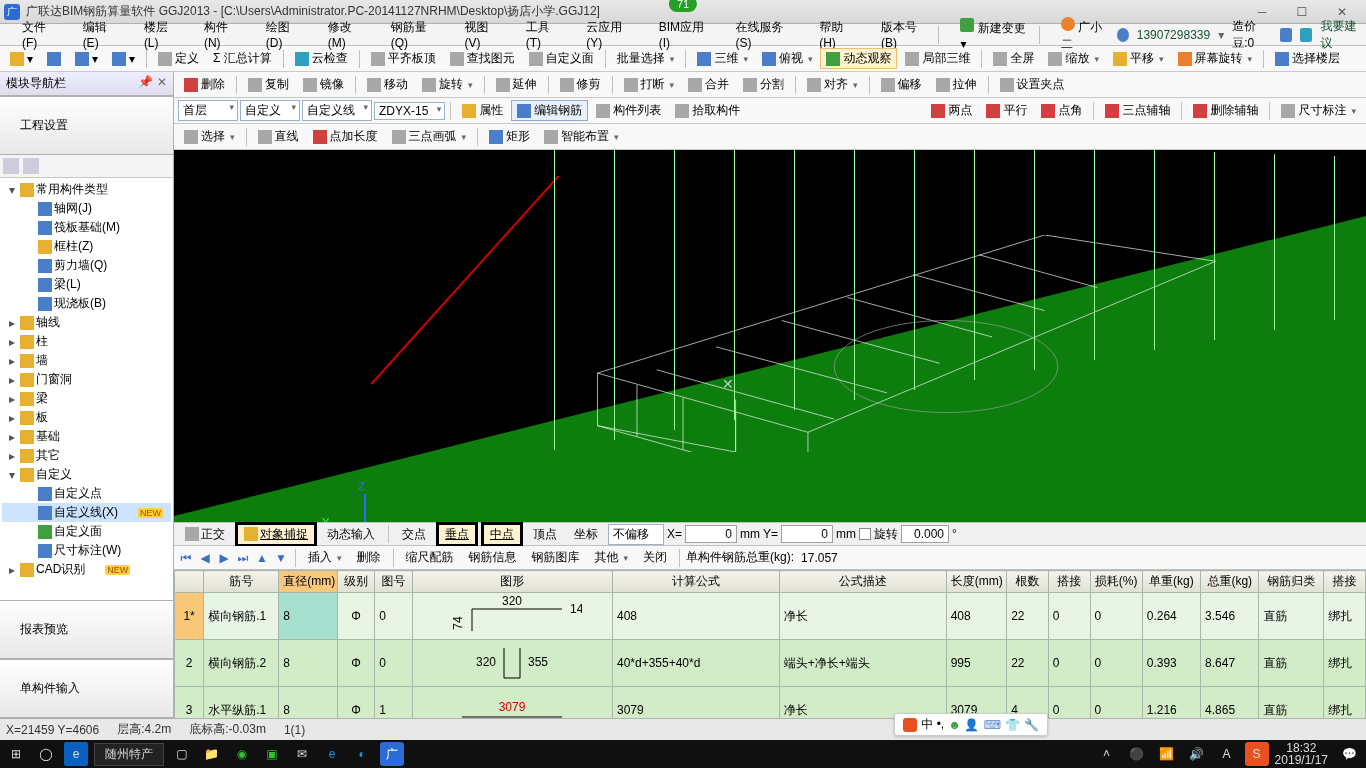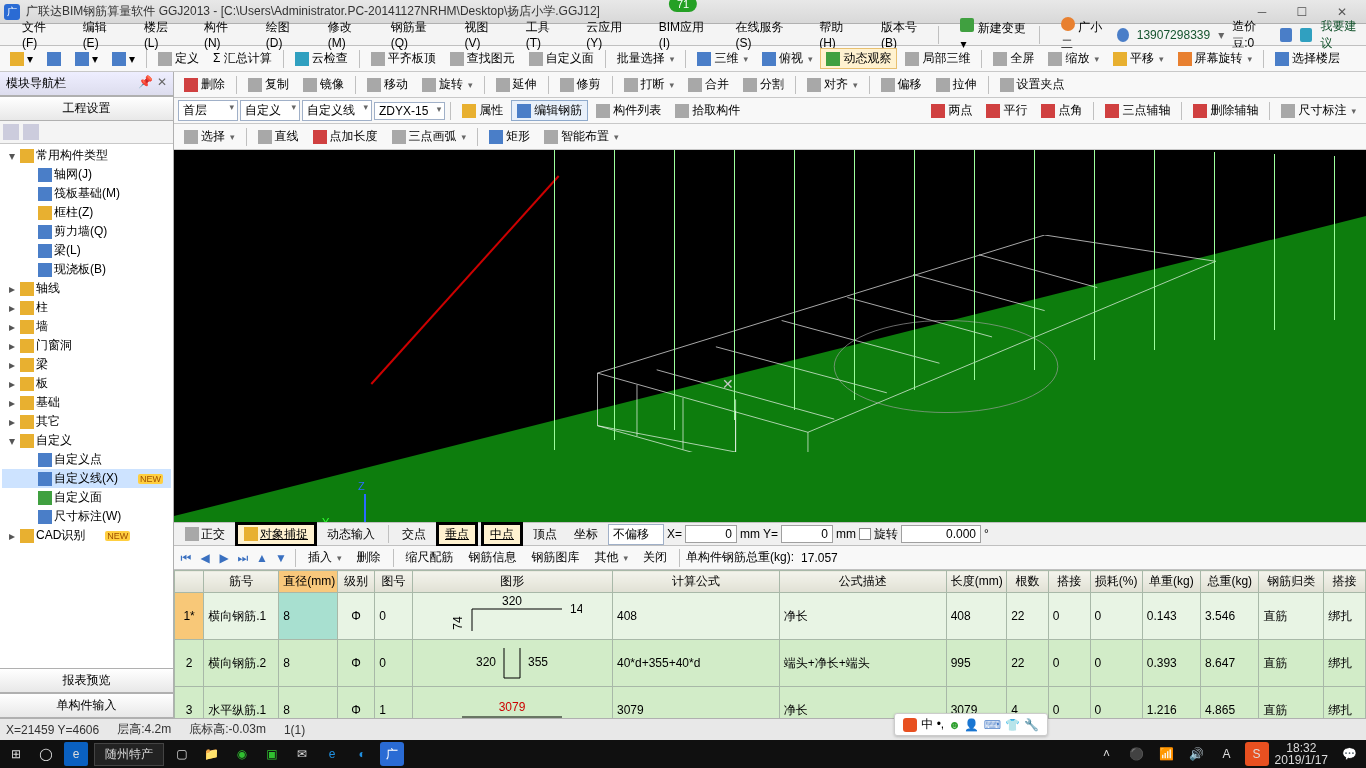--- a/index.html
+++ b/index.html
@@ -20,21 +20,21 @@
 .tool.framed { border:1px solid #8faacc; background:#e8f0fa; }
 .tool.highlight { border:1px solid #e8c070; background:#fff2d0; }
 .tool .ic { width:14px; height:14px; display:inline-block; }
 .sep { width:1px; height:18px; background:#c0c0c0; margin:0 3px; }
 .drop::after { content:"▾"; font-size:9px; margin-left:2px; color:#666; }
 
 .main { display:flex; height:calc(768px - 24px - 22px - 26px - 22px - 28px); }
 .sidebar { width:174px; border-right:1px solid #b0b0b0; display:flex; flex-direction:column; background:#f4f4f4; }
 .panel-title { background:linear-gradient(#eef,#dde); padding:3px 6px; border-bottom:1px solid #b0b0b0; display:flex; }
 .panel-title .pin { margin-left:auto; color:#666; }
-.tabbtn { background:linear-gradient(#fff,#e8e8e8); text-align:center; padding:3px; border:1px solid #b0b0b0; border-left:none; border-right:none; }
+.tabbtn { background:linear-gradient(#fff,#e8e8e8); text-align:left; padding:20px; border:1px solid #b0b0b0; border-left:none; border-right:none; }
 .mini-toolbar { padding:3px; display:flex; gap:4px; border-bottom:1px solid #c8c8c8; }
 .mini-toolbar .ic { width:16px; height:16px; background:#ccd; display:inline-block; }
 .tree { flex:1; overflow:auto; background:#fff; padding:2px; }
 .tree-item { padding:1px 2px; display:flex; align-items:center; gap:2px; cursor:default; white-space:nowrap; }
 .tree-item .exp { width:12px; display:inline-block; text-align:center; color:#555; }
 .tree-item .ticon { width:14px; height:14px; display:inline-block; }
 .tree-item.sel { background:#cde3ff; }
 .badge-new { background:#ffcf40; color:#a05000; font-size:9px; padding:0 2px; border-radius:2px; margin-left:18px; }
 
 .center { flex:1; display:flex; flex-direction:column; min-width:0; }
@@ -558,21 +558,21 @@
         </span>
       <span class="combo" style="border:1px solid #a0b0c8;padding:1px 14px 1px 4px;background:#fff">不偏移</span>
       <span>X=</span>
       <span class="val">0</span>
       <span>mm</span>
       <span>Y=</span>
       <span class="val">0</span>
       <span>mm</span>
       <span class="chk"></span>
       <span>旋转</span>
-      <span class="val" style="width:80px">0.000</span>
+      <span class="val" style="width:48px">0.000</span>
       <span>°</span>
     </div>
 
     <div class="action-bar">
       <span class="nav">⏮</span>
       <span class="nav">◀</span>
       <span class="nav">▶</span>
       <span class="nav">⏭</span>
       <span class="nav">▲</span>
       <span class="nav">▼</span>
@@ -659,21 +659,21 @@
                   <text x="20" y="28" font-size="10" text-anchor="middle" transform="rotate(-90 20 28)">74</text>
                   <text x="128" y="18" font-size="10">14</text>
                 </svg>
               </td>
               <td>408</td>
               <td>净长</td>
               <td>408</td>
               <td>22</td>
               <td>0</td>
               <td>0</td>
-              <td>0.143</td>
+              <td>0.264</td>
               <td>3.546</td>
               <td>直筋</td>
               <td>绑扎</td>
             </tr>
             <tr class="hl">
               <td class="rowhdr">2</td>
               <td>横向钢筋.2</td>
               <td style="background:">8</td>
               <td style="text-align:center">Φ</td>
               <td>0</td>

